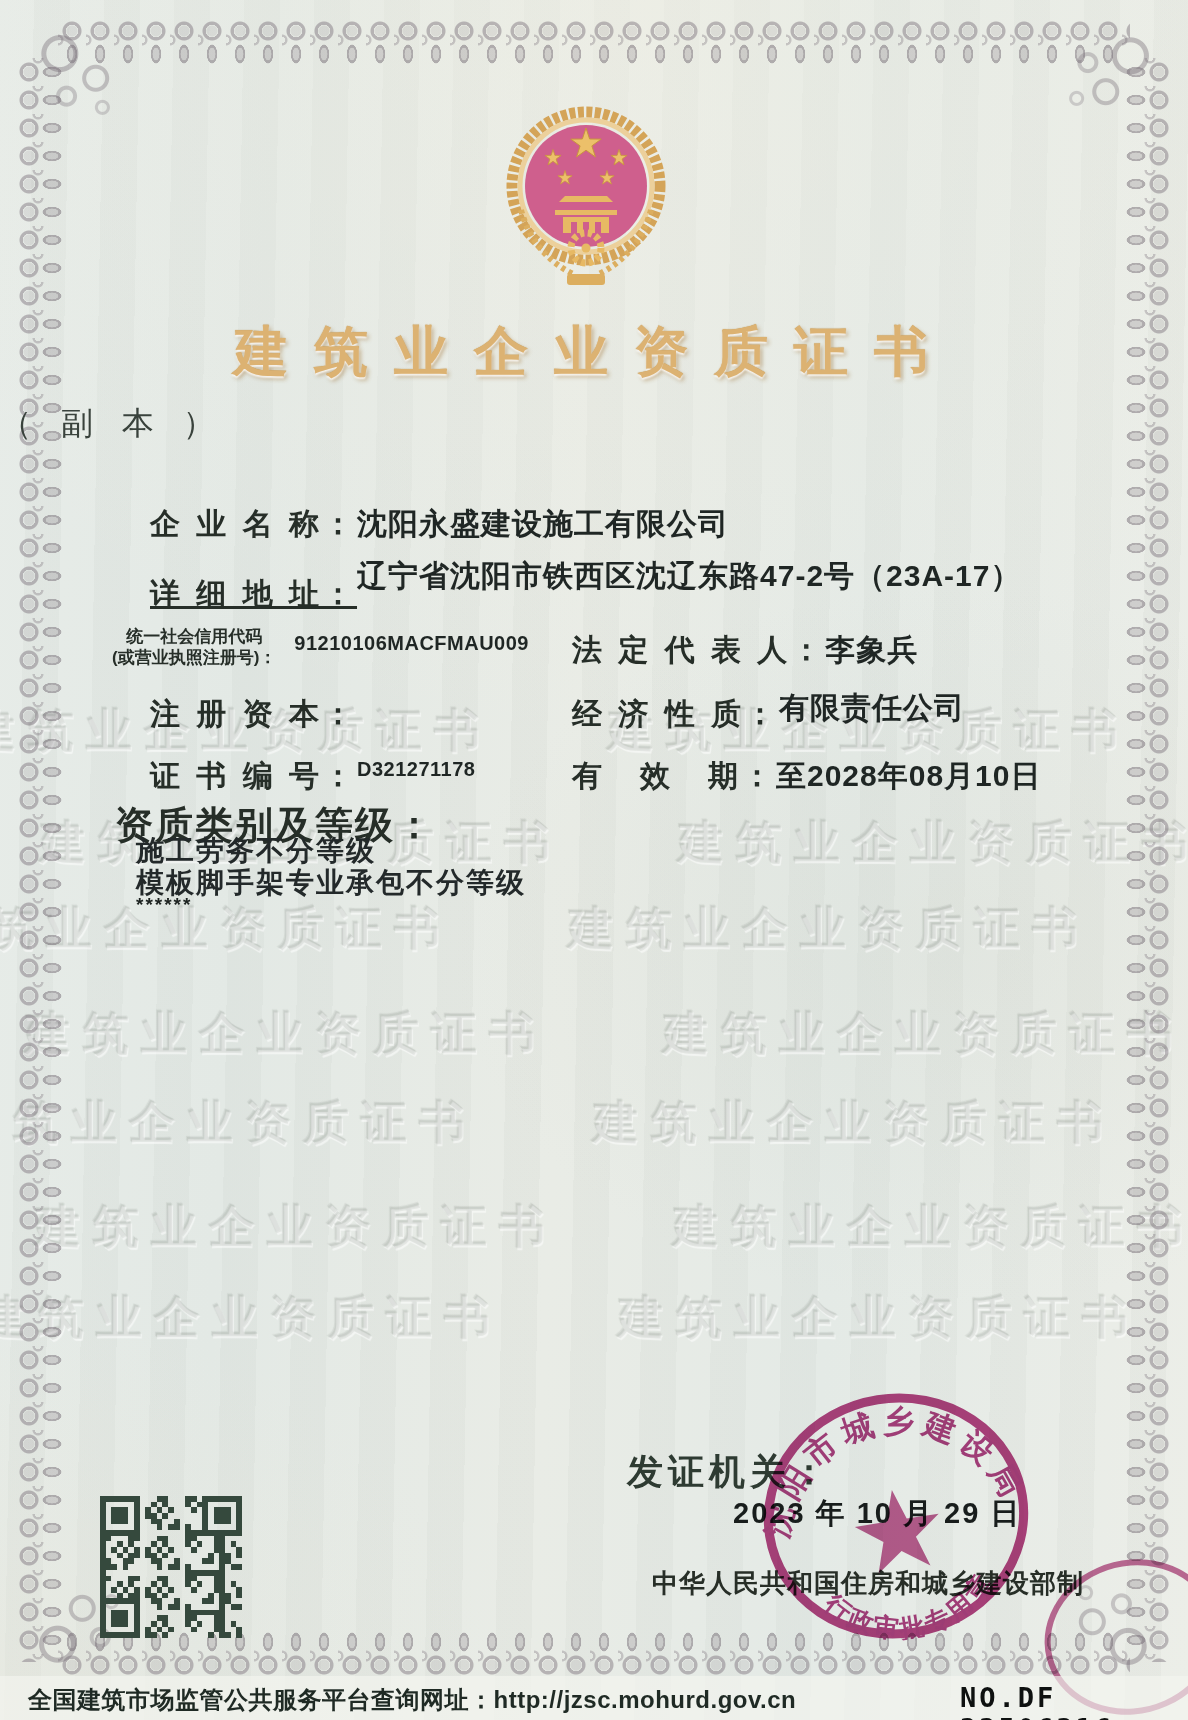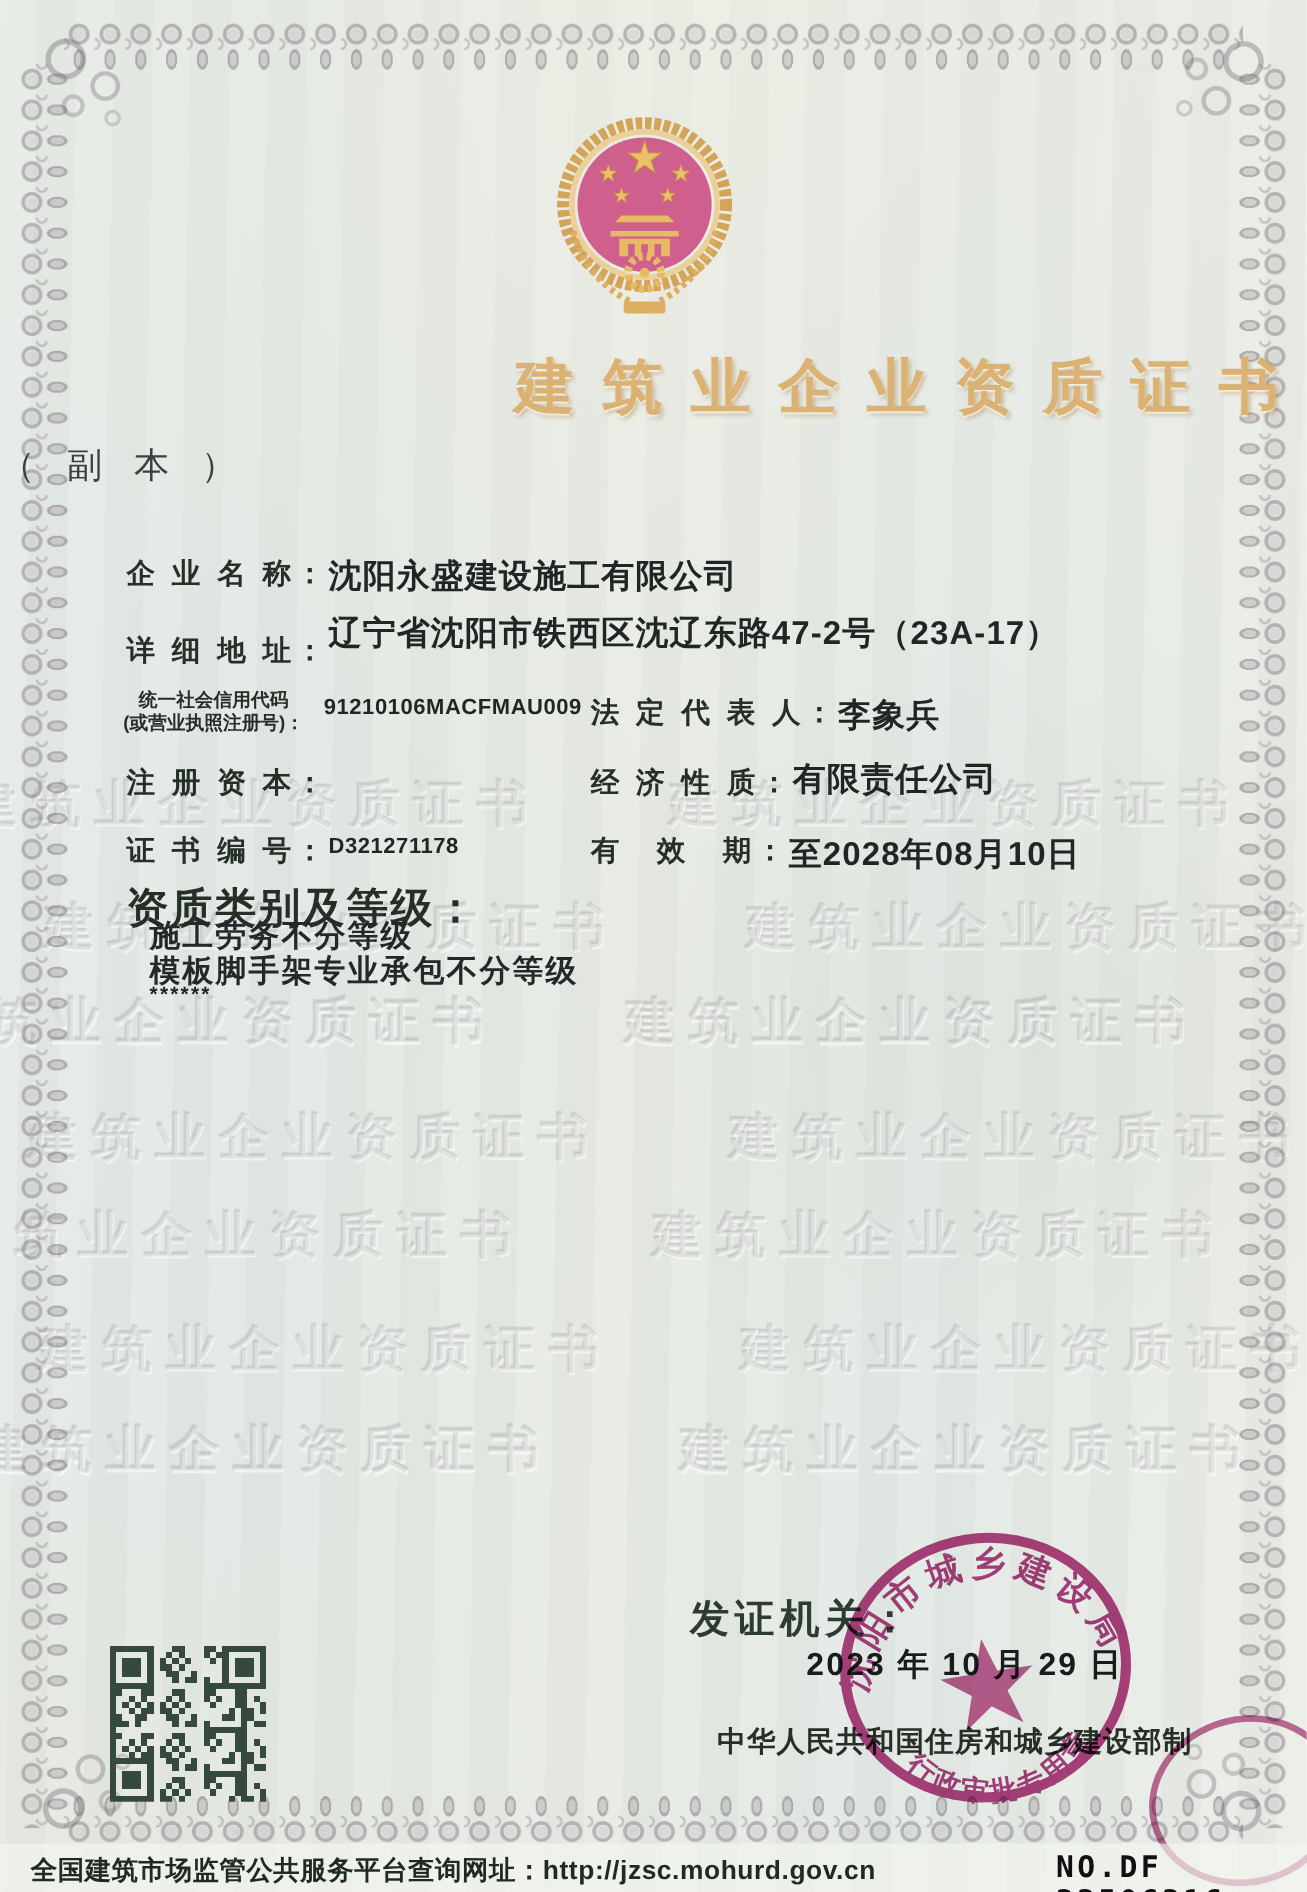--- a/index.html
+++ b/index.html
@@ -39,28 +39,28 @@
   .corner.tl{left:24px;top:20px;}
   .corner.tr{right:24px;top:20px;transform:rotate(90deg);}
   .corner.br{right:24px;bottom:40px;transform:rotate(180deg);}
   .corner.bl{left:24px;bottom:40px;transform:rotate(270deg);}
   
   .wm-layer{position:absolute;inset:0;overflow:hidden;pointer-events:none;}
   .wm{position:absolute;white-space:nowrap;font-size:46px;font-weight:700;letter-spacing:12px;
     color:rgba(145,152,142,.14);text-shadow:1px 2px 1px rgba(255,255,255,.55), -1px -1px 1px rgba(90,100,90,.12);}
   
   .emblem{position:absolute;left:505px;top:92px;width:162px;height:204px;}
-  .title{position:absolute;left:0;right:0;top:316px;text-align:right;font-size:54px;font-weight:700;
+  .title{position:absolute;left:0;right:0;top:316px;text-align:center;font-size:54px;font-weight:700;
     letter-spacing:26px;color:#dcb272;
     text-shadow:0 2px 2px rgba(255,255,255,.85), 2px 3px 4px rgba(148,100,30,.45), 0 0 1px #bb8d42;}
   .copy{position:absolute;left:0;right:0;top:402px;text-align:left;font-size:32px;font-weight:400;
     letter-spacing:10px;color:#39423c;}
   
   .row{position:absolute;display:flex;align-items:flex-start;}
-  .lbl{font-size:26px;font-weight:700;color:#262e28;letter-spacing:4px;white-space:nowrap;}
+  .lbl{font-size:30px;font-weight:700;color:#262e28;letter-spacing:4px;white-space:nowrap;margin-left:35px;}
   .val{font-size:30px;font-weight:600;color:#1f2624;letter-spacing:1px;}
   .val.code{font-size:20px;font-weight:700;letter-spacing:0.5px;}
   .lbl-sm{font-size:17px;font-weight:700;color:#262e28;line-height:1.25;white-space:nowrap;}
   .addr{width:700px;word-break:break-all;line-height:40px;}
   .qual-lbl{position:absolute;left:115px;top:800px;font-size:38px;font-weight:700;color:#262e28;letter-spacing:2px;}
   .qual-item{position:absolute;left:136px;font-size:28px;font-weight:600;color:#23292a;letter-spacing:2px;}
   .stars-line{position:absolute;left:136px;top:894px;font-size:19px;font-weight:700;color:#1c2220;letter-spacing:2px;}
   
   .issuer{position:absolute;left:627px;top:1448px;font-size:36px;font-weight:700;color:#2e3b32;letter-spacing:5px;}
   .issue-date{position:absolute;left:733px;top:1494px;font-size:29px;font-weight:700;color:#181d1c;letter-spacing:2px;}
@@ -128,21 +128,21 @@
 
   <div class="title">建筑业企业资质证书</div>
   <div class="copy">（ 副 本 ）</div>
 
   <div class="row" style="left:115px;top:504px;">
     <span class="lbl">企 业 名 称：</span>
     <span class="val">沈阳永盛建设施工有限公司</span>
   </div>
 
   <div class="row" style="left:115px;top:556px;">
-    <span class="lbl" style="margin-top:18px;">详 细 地 址：</span>
+    <span class="lbl" style="margin-top:18px;text-decoration:underline;">详 细 地 址：</span>
     <span class="val addr">辽宁省沈阳市铁西区沈辽东路47-2号（23A-17）</span>
   </div>
 
   <div class="row" style="left:112px;top:626px;text-align:center;">
     <span class="lbl-sm">
       <span>统一社会信用代码</span><br>
       <span>(或营业执照注册号)：</span>
     </span>
     <span class="val code" style="margin-left:18px;margin-top:6px;">91210106MACFMAU009</span>
   </div>

